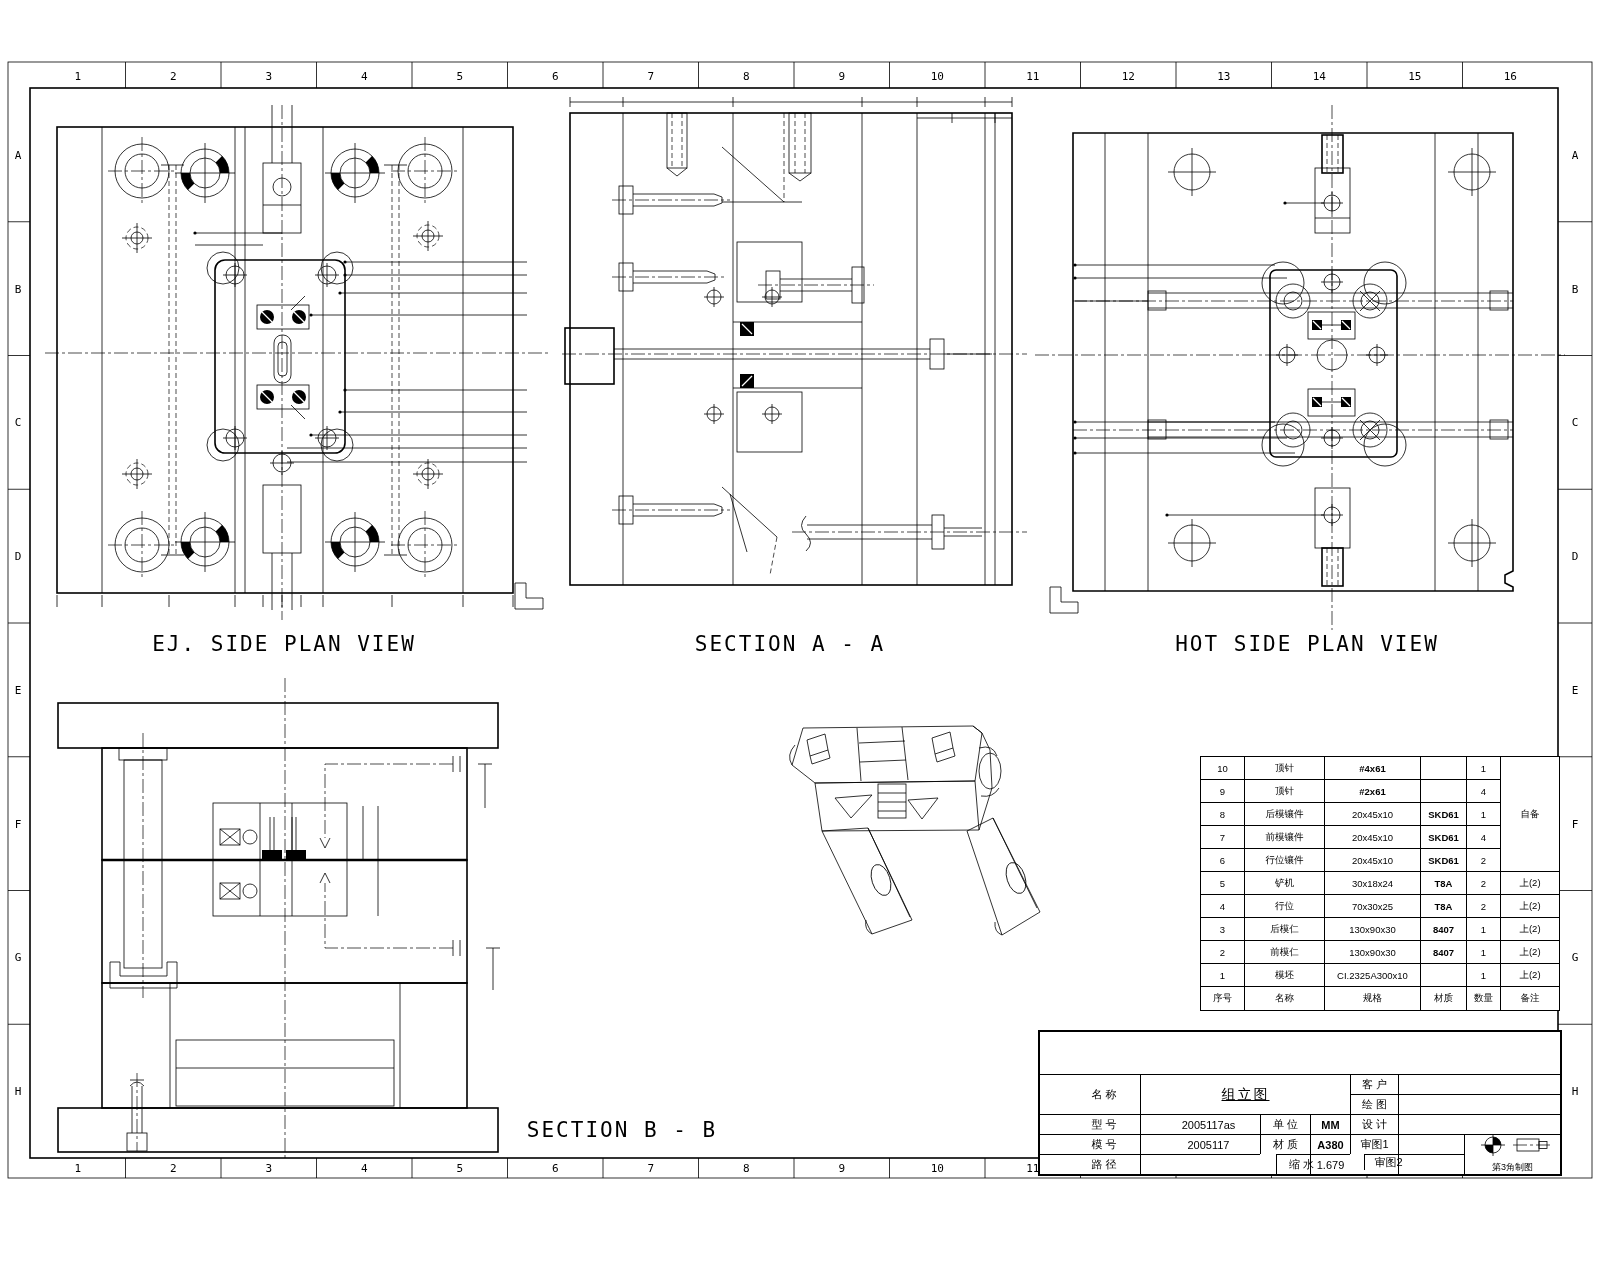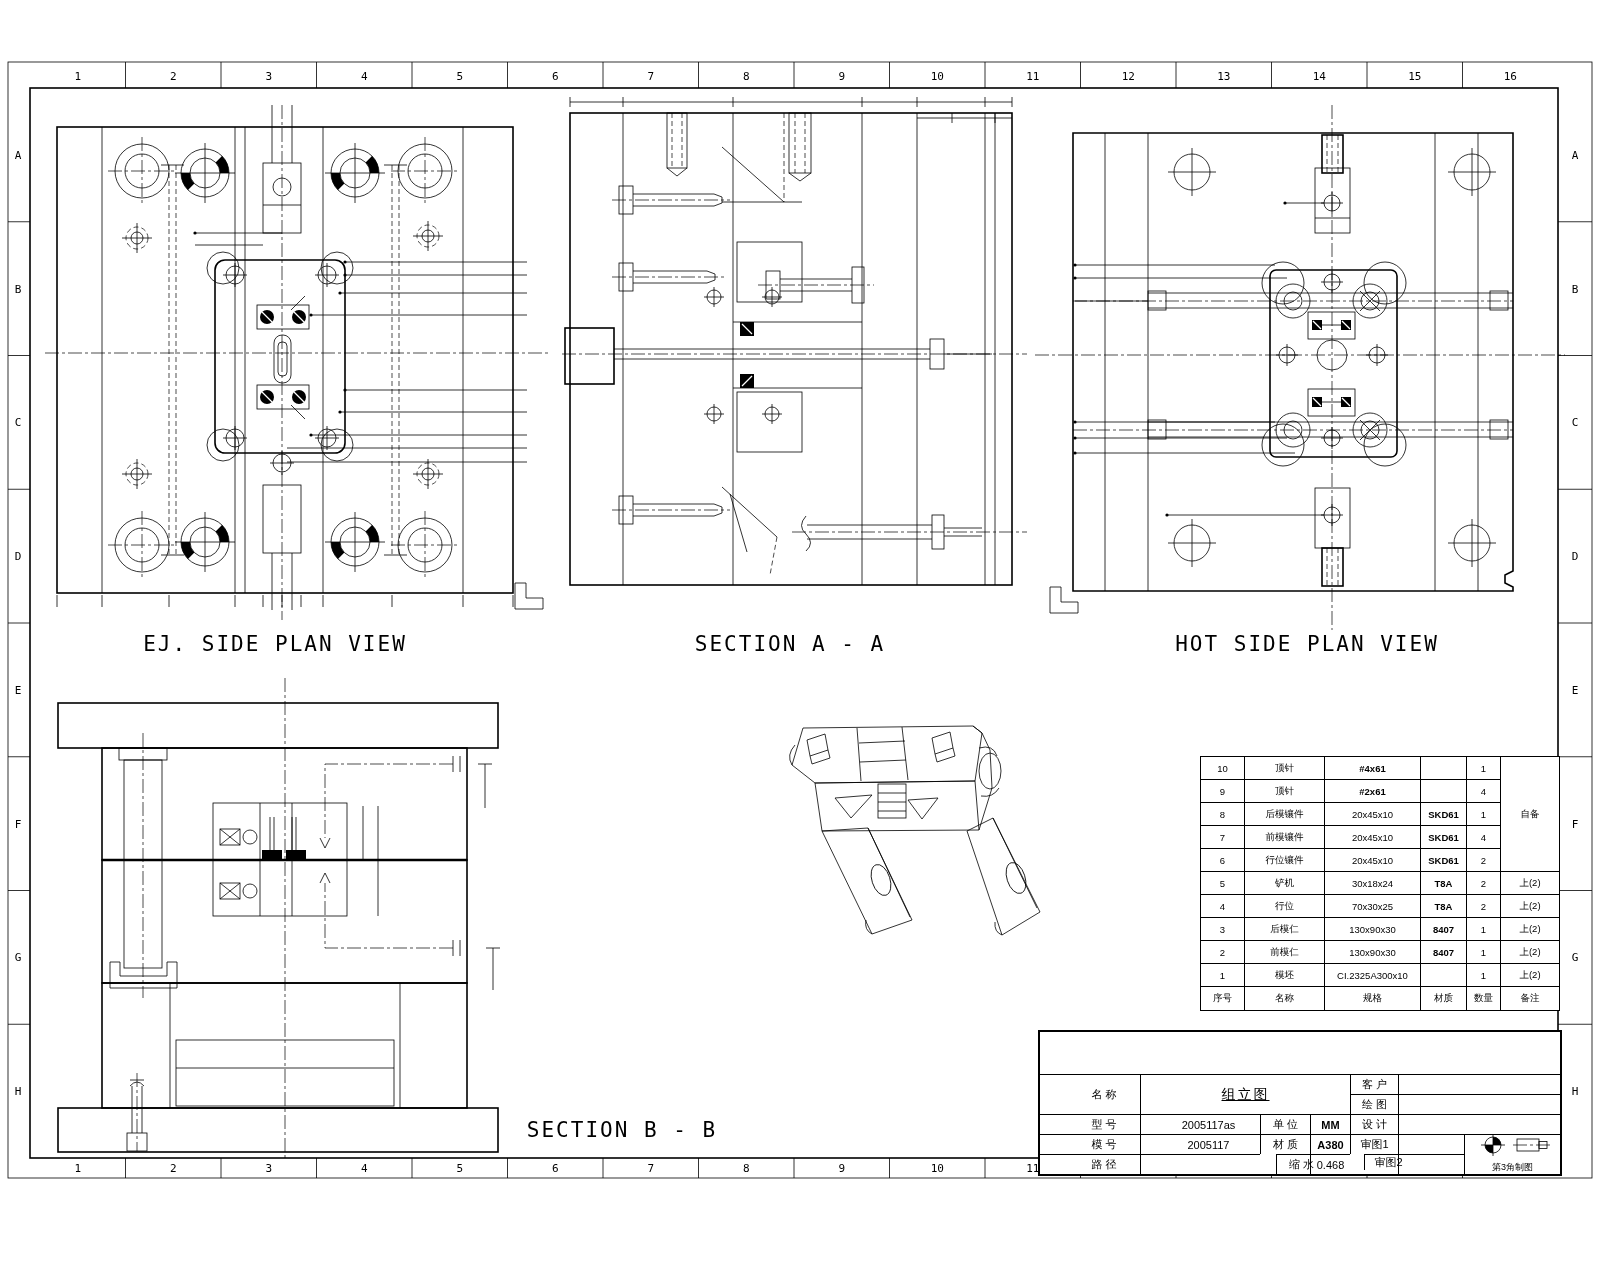--- a/index.html
+++ b/index.html
@@ -595,21 +595,21 @@
       <ellipse cx="121" cy="192" rx="9" ry="16" transform="rotate(-18 121 192)"></ellipse>
       <path d="M112,246 q-8,-4 -6,-14"></path>
 
       <path d="M207,143 L233,130 L280,224 L242,247 Z"></path>
       <path d="M233,130 L277,220"></path>
       <ellipse cx="256" cy="190" rx="9" ry="16" transform="rotate(-18 256 190)"></ellipse>
       <path d="M242,247 q-8,-3 -7,-13"></path>
     </g>
   </svg>
 
-  <div class="view-label" style="left:125px;top:632px;width:300px">EJ. SIDE PLAN VIEW</div>
+  <div class="view-label" style="left:134px;top:632px;width:300px">EJ. SIDE PLAN VIEW</div>
   <div class="view-label" style="left:640px;top:632px;width:300px">SECTION A - A</div>
   <div class="view-label" style="left:1157px;top:632px;width:300px">HOT SIDE PLAN VIEW</div>
   <div class="view-label" style="left:472px;top:1118px;width:300px">SECTION B - B</div>
 
   <div id="bom">
       <div class="bc bc-no">10</div>
       <div class="bc bc-name">顶针</div>
       <div class="bc bc-spec b">#4x61</div>
       <div class="bc bc-material b"></div>
       <div class="bc bc-qty">1</div>
@@ -709,18 +709,18 @@
         <rect x="46" y="4" width="22" height="12" class="ln"></rect>
         <rect x="68" y="6.5" width="8" height="7" class="ln"></rect>
         <line x1="42" y1="10" x2="80" y2="10" class="cl"></line>
       </svg>
       <span>第3角制图</span>
     </div>
 
     <div class="tc x0" style="left:0;top:122px;width:100px;height:20px">路 径</div>
     <div class="tc val" style="left:100px;top:122px;width:120px;height:20px"></div>
     <div class="tc" style="left:236px;top:122px;width:50px;height:20px">缩 水</div>
-    <div class="tc" style="left:270px;top:122px;width:40px;height:20px">0.468</div>
+    <div class="tc" style="left:270px;top:122px;width:40px;height:20px">1.679</div>
     <div class="tc" style="left:324px;top:122px;width:48px;height:16px">审图2</div>
     <div class="tc" style="left:358px;top:122px;width:66px;height:20px"></div>
   </div>
 
 </div>
 
 </body></html>

